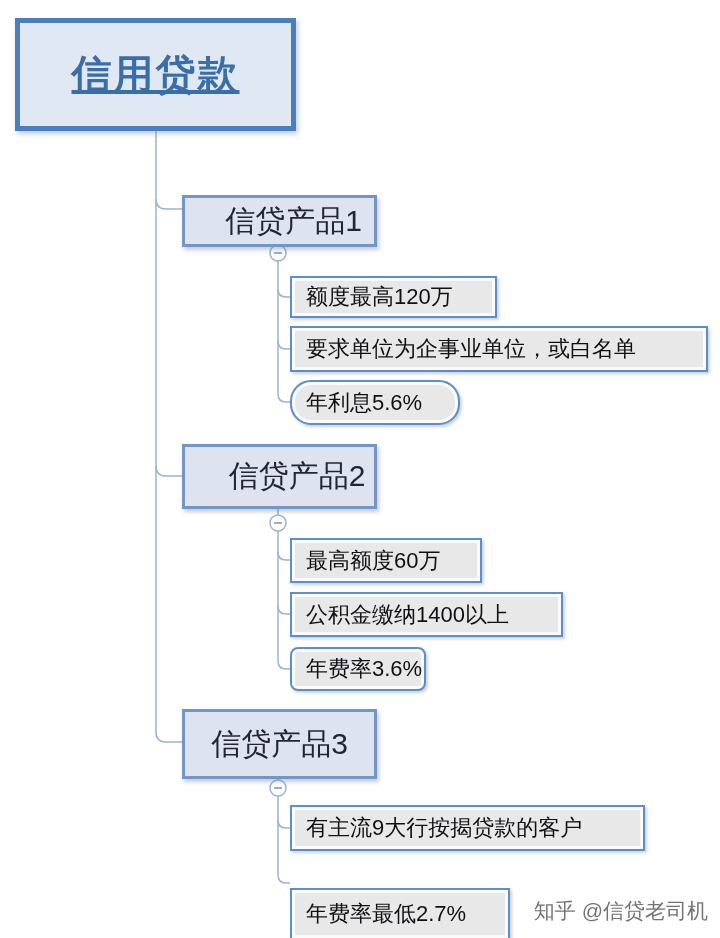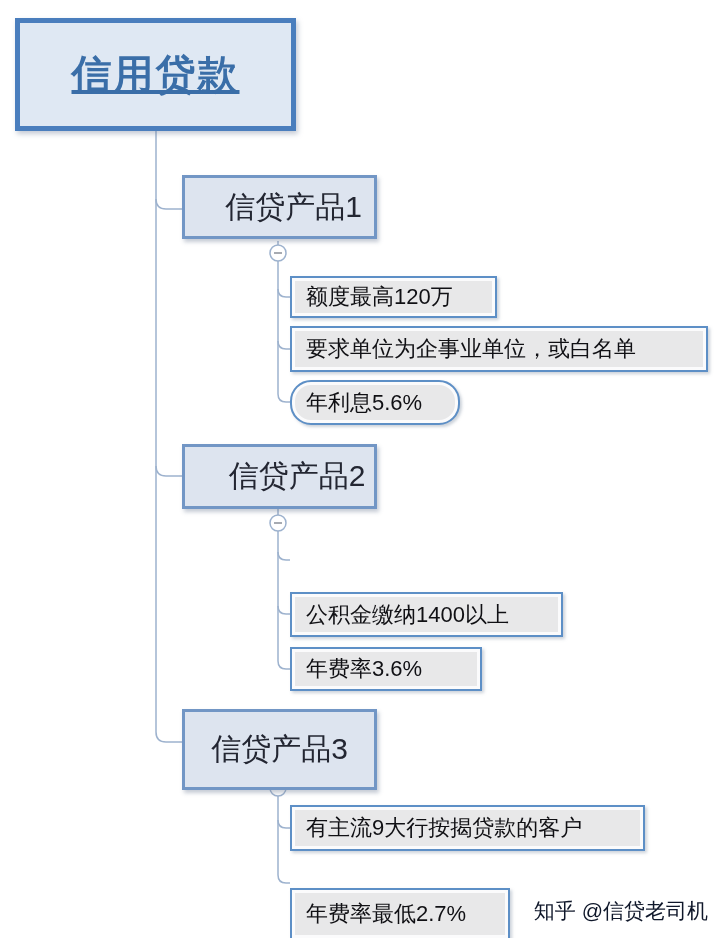--- a/index.html
+++ b/index.html
@@ -39,46 +39,46 @@
   .branch-node {
     left: 182px;
     width: 195px;
     background: #dde4ef;
     border: 3px solid #7296c5;
     box-shadow: 2px 3px 4px rgba(110,125,150,0.40);
     justify-content: center;
     font-size: 30px;
     color: #232632;
   }
-  .branch-1 { top: 175px; height: 64px; padding-left: 28px; }
+  .branch-1 { top: 195px; height: 52px; padding-left: 28px; }
   .branch-2 { top: 444px; height: 65px; padding-left: 35px; }
-  .branch-3 { top: 709px; height: 81px; }
+  .branch-3 { top: 709px; height: 70px; }
   .leaf-node {
     left: 290px;
     background: #e8e8e9;
     border: 2px solid #5d8fc6;
     box-shadow: inset 0 0 0 3px #fbfbfc, 2px 2px 3px rgba(110,125,150,0.35);
     padding-left: 14px;
     font-size: 22px;
     color: #101014;
     white-space: nowrap;
   }
   .leaf-1-1 { top: 276px; height: 42px; width: 207px; }
   .leaf-1-2 { top: 326px; height: 46px; width: 418px; }
   .leaf-1-3 { top: 380px; height: 45px; width: 170px; border-radius: 21px; }
   .leaf-2-1 { top: 538px; height: 45px; width: 192px; }
   .leaf-2-2 { top: 592px; height: 45px; width: 273px; }
-  .leaf-2-3 { top: 647px; height: 44px; width: 192px; }
+  .leaf-2-3 { top: 647px; height: 44px; width: 136px; border-radius: 8px; }
   .leaf-3-1 { top: 805px; height: 46px; width: 355px; }
   .leaf-3-2 { top: 888px; height: 52px; width: 220px; }
   .watermark {
     position: absolute;
     right: 12px; top: 897px;
     font-size: 21px;
-    color: #0f172a;
+    color: #737373;
   }
 </style>
 </head>
 <body>
 
 <div class="canvas">
 
   <svg class="connectors" viewBox="0 0 720 938" xmlns="http://www.w3.org/2000/svg">
     <g stroke="#9db2ce" stroke-width="1.5" fill="none">
 
@@ -118,20 +118,21 @@
   <div class="node root-node">信用贷款</div>
 
   <div class="node branch-node branch-1">信贷产品1</div>
   <div class="node branch-node branch-2">信贷产品2</div>
   <div class="node branch-node branch-3">信贷产品3</div>
 
   <div class="node leaf-node leaf-1-1">额度最高120万</div>
   <div class="node leaf-node leaf-1-2">要求单位为企事业单位，或白名单</div>
   <div class="node leaf-node leaf-1-3">年利息5.6%</div>
 
+  <div class="node leaf-node leaf-2-1">最高额度60万</div>
   <div class="node leaf-node leaf-2-2">公积金缴纳1400以上</div>
   <div class="node leaf-node leaf-2-3">年费率3.6%</div>
 
   <div class="node leaf-node leaf-3-1">有主流9大行按揭贷款的客户</div>
   <div class="node leaf-node leaf-3-2">年费率最低2.7%</div>
 
   <div class="watermark">知乎 @信贷老司机</div>
 
 </div>
 

